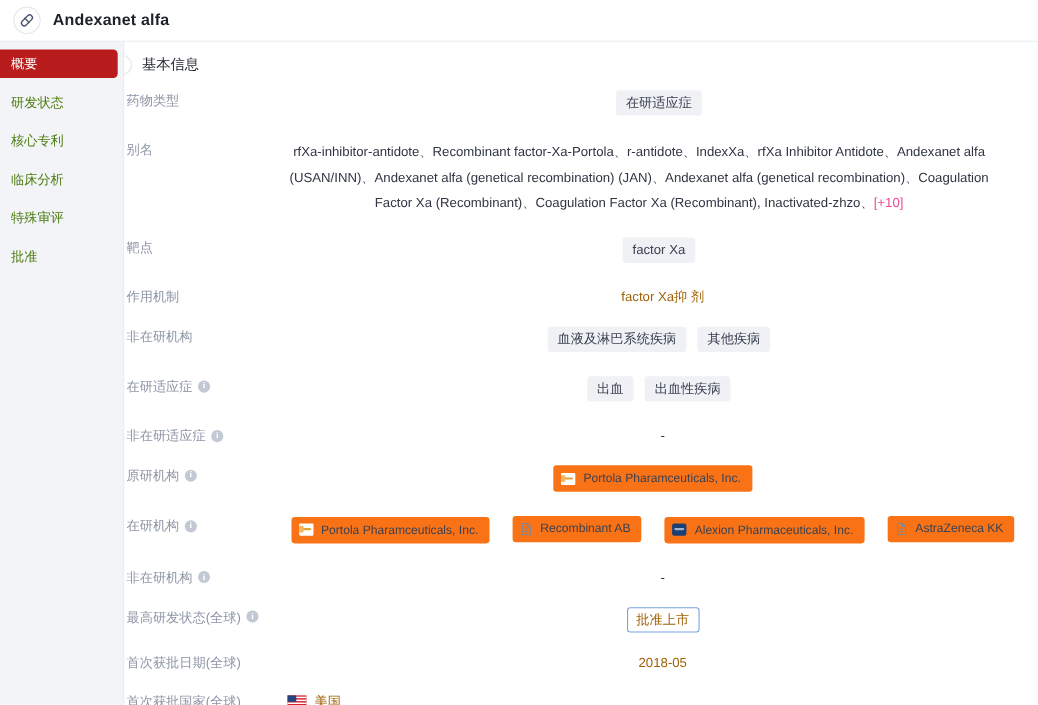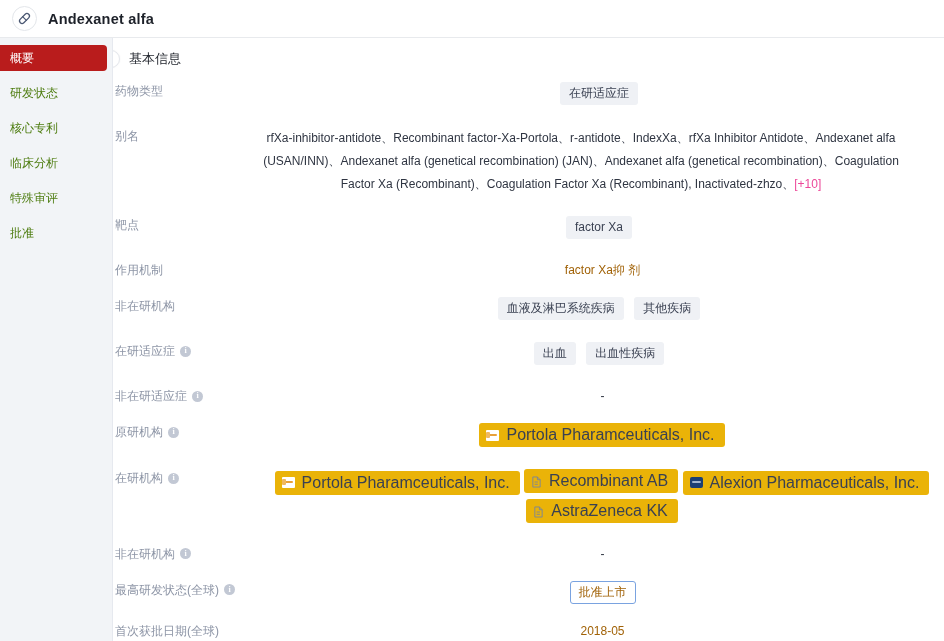--- a/index.html
+++ b/index.html
@@ -85,23 +85,23 @@
 
   
   .tag {
     display:inline-block; background:#eff1f5; color:#3a4152;
     font-size:12px; padding:4px 9px; border-radius:3px;
     margin-right:7px; margin-bottom:4px; line-height:15px;
   }
   .tag-en { font-size:12px; }
   .org-tag {
     display:inline-flex; align-items:center; gap:7px;
-    background:#eab308; color:#3a4152; font-size:16px;
+    background:#f97316; color:#3a4152; font-size:11px;
     padding:4px 10px 4px 7px; border-radius:3px;
-    margin-right:1px; margin-bottom:4px; line-height:16px;
+    margin-right:18px; margin-bottom:4px; line-height:16px;
   }
   .org-logo-portola {
     width:13px; height:11px; flex:0 0 auto; position:relative;
     background:#ffffff; border-radius:1px;
     display:inline-block;
   }
   .org-logo-portola:before {
     content:""; position:absolute; left:1px; top:4px;
     width:10px; height:2px; background:#e8a13a; border-radius:1px;
   }

